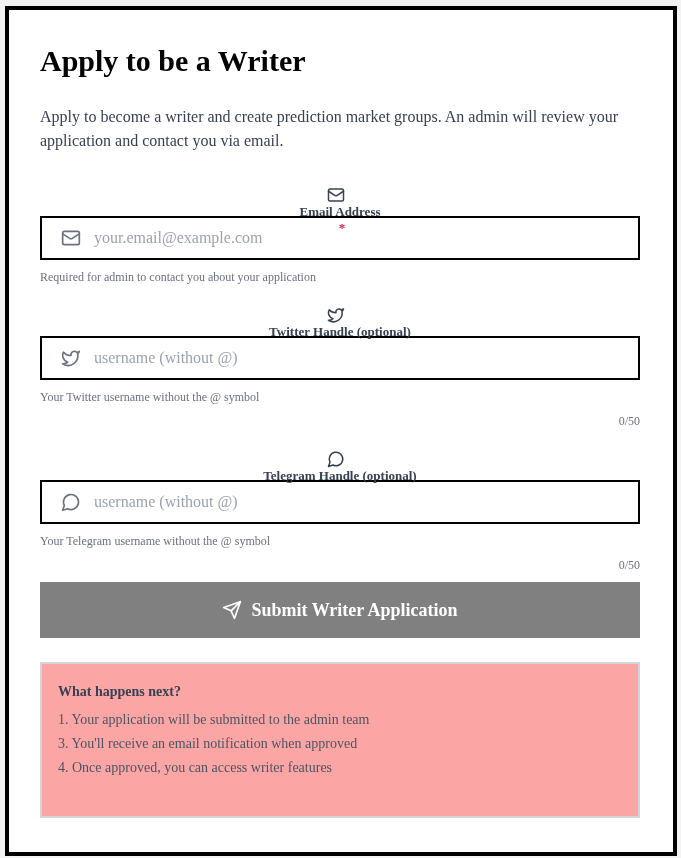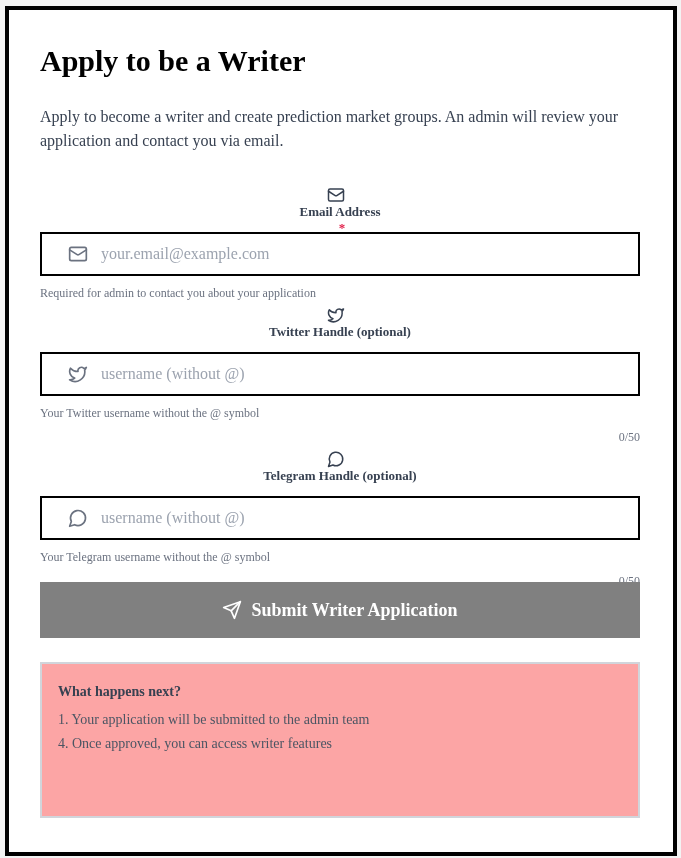--- a/index.html
+++ b/index.html
@@ -22,22 +22,22 @@
     font-size: 16px; line-height: 24px; color: #374151;
   }
   .field { position: absolute; left: 0; width: 600px; }
   .label {
     display: flex; align-items: center; height: 22px;
     font-size: 13px; font-weight: bold; color: #374151; flex-direction: column;
   }
   .label .icon { width: 18px; height: 18px; margin-right: 8px; display: inline-flex; align-items: center; }
   .req { color: #e11d48; margin-left: 4px; }
   .input {
-    margin-top: 24px; height: 44px; border: 2px solid #000; box-sizing: border-box;
-    display: flex; align-items: center; padding-left: 26px; background: #fff;
+    margin-top: 8px; height: 44px; border: 2px solid #000; box-sizing: border-box;
+    display: flex; align-items: center; padding-left: 19px; background: #fff;
   }
   .input .icon { width: 22px; height: 22px; margin-right: 9px; display: inline-flex; align-items: center; }
   .input input {
     border: none; outline: none; font-family: "Liberation Serif", serif;
     font-size: 16px; color: #111; flex: 1; background: transparent;
   }
   .input input::placeholder { color: #9ca3af; }
   .help { margin-top: 10px; font-size: 12px; color: #6b7280; line-height: 14px; }
   .count { text-align: right; font-size: 12px; color: #6b7280; margin-top: 10px; line-height: 14px; }
   .submit {
@@ -135,17 +135,18 @@
             <path d="M22 2 15 22l-4-9-9-4Z"></path>
           </svg>
       </span>
       <span>Submit Writer Application</span>
     </button>
 
     <div class="next">
       <h3>What happens next?</h3>
       <ol>
         <li>1. Your application will be submitted to the admin team</li>
+        <li>3. You'll receive an email notification when approved</li>
         <li>4. Once approved, you can access writer features</li>
       </ol>
     </div>
   </div>
 </div>
 
 </body></html>

